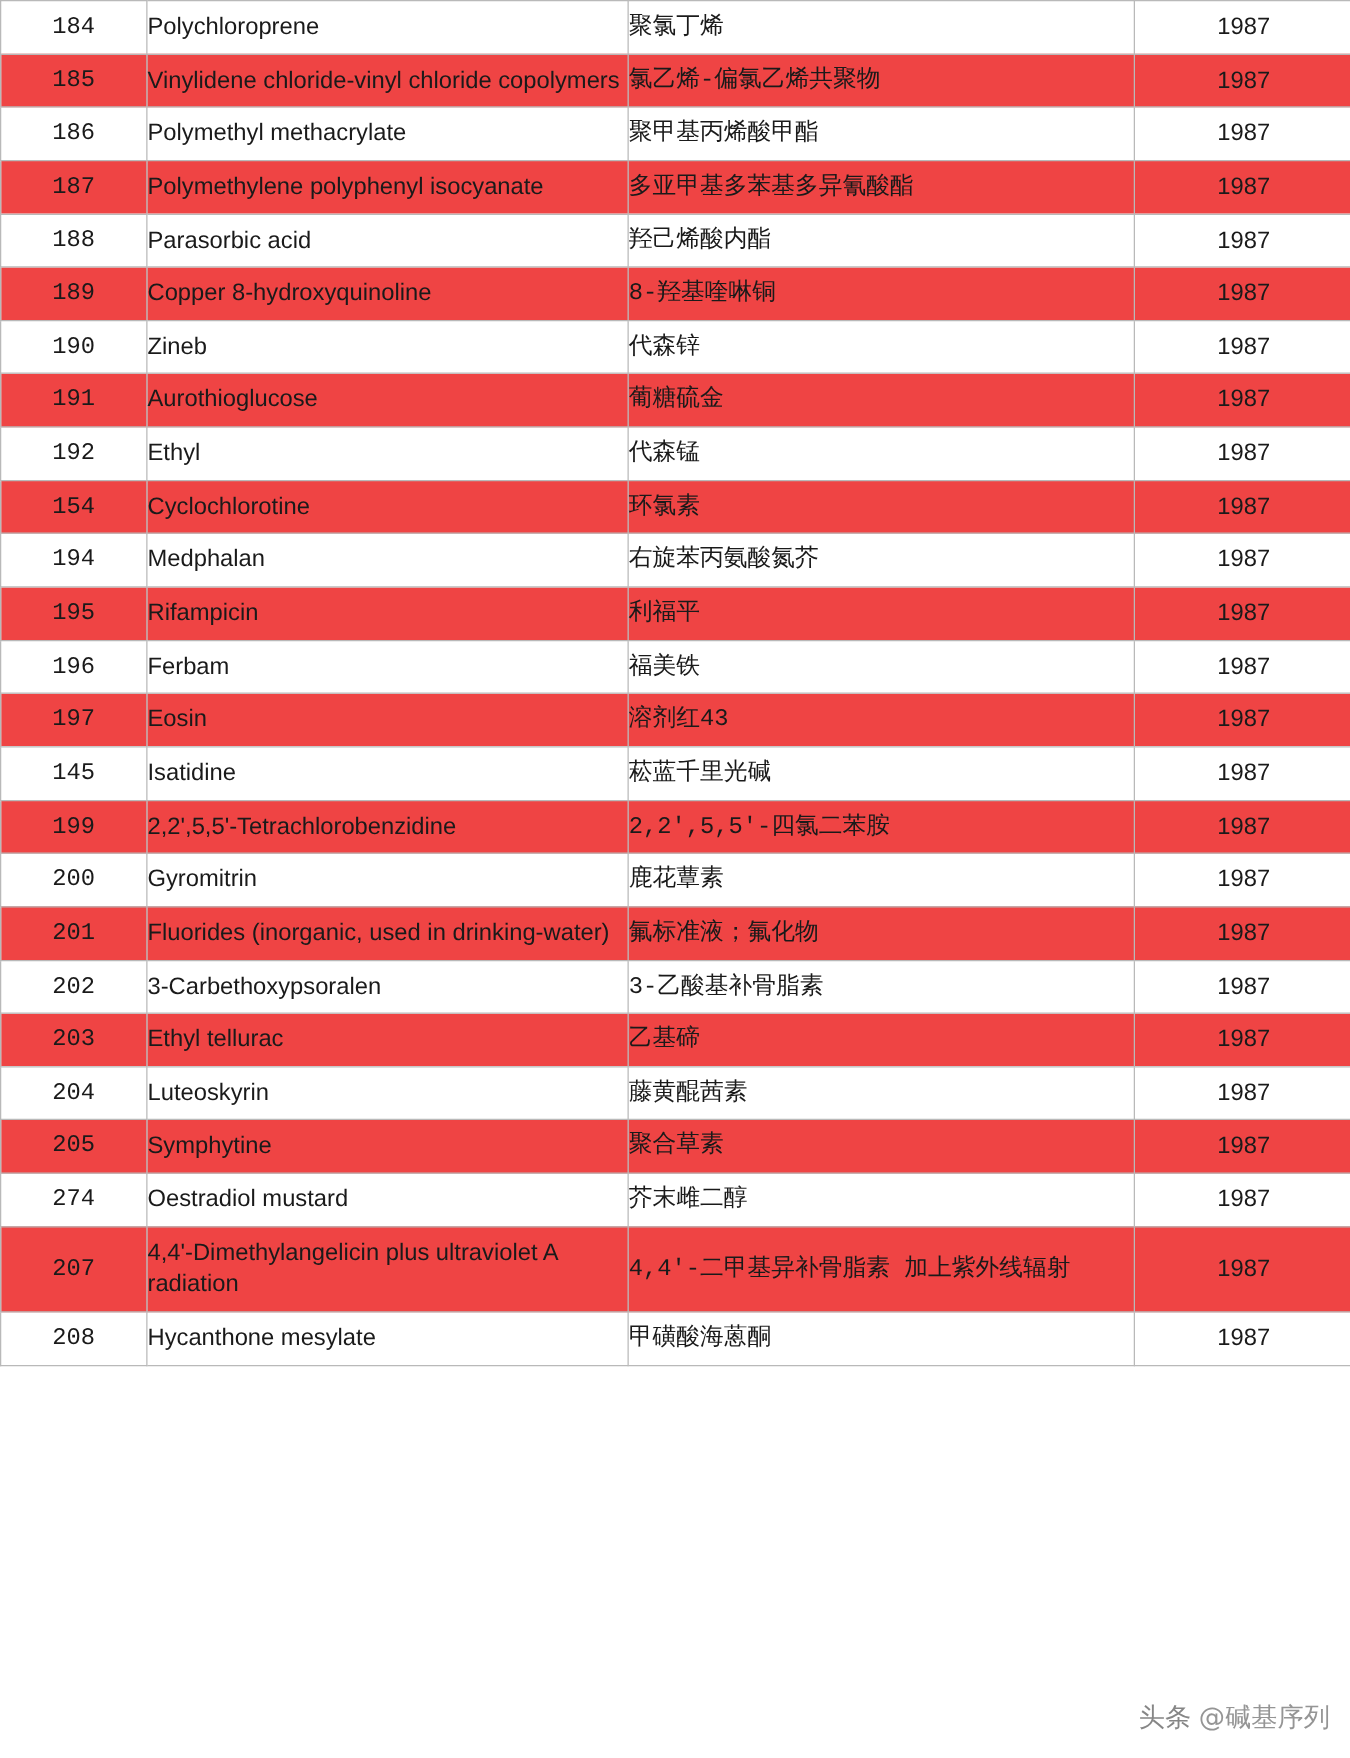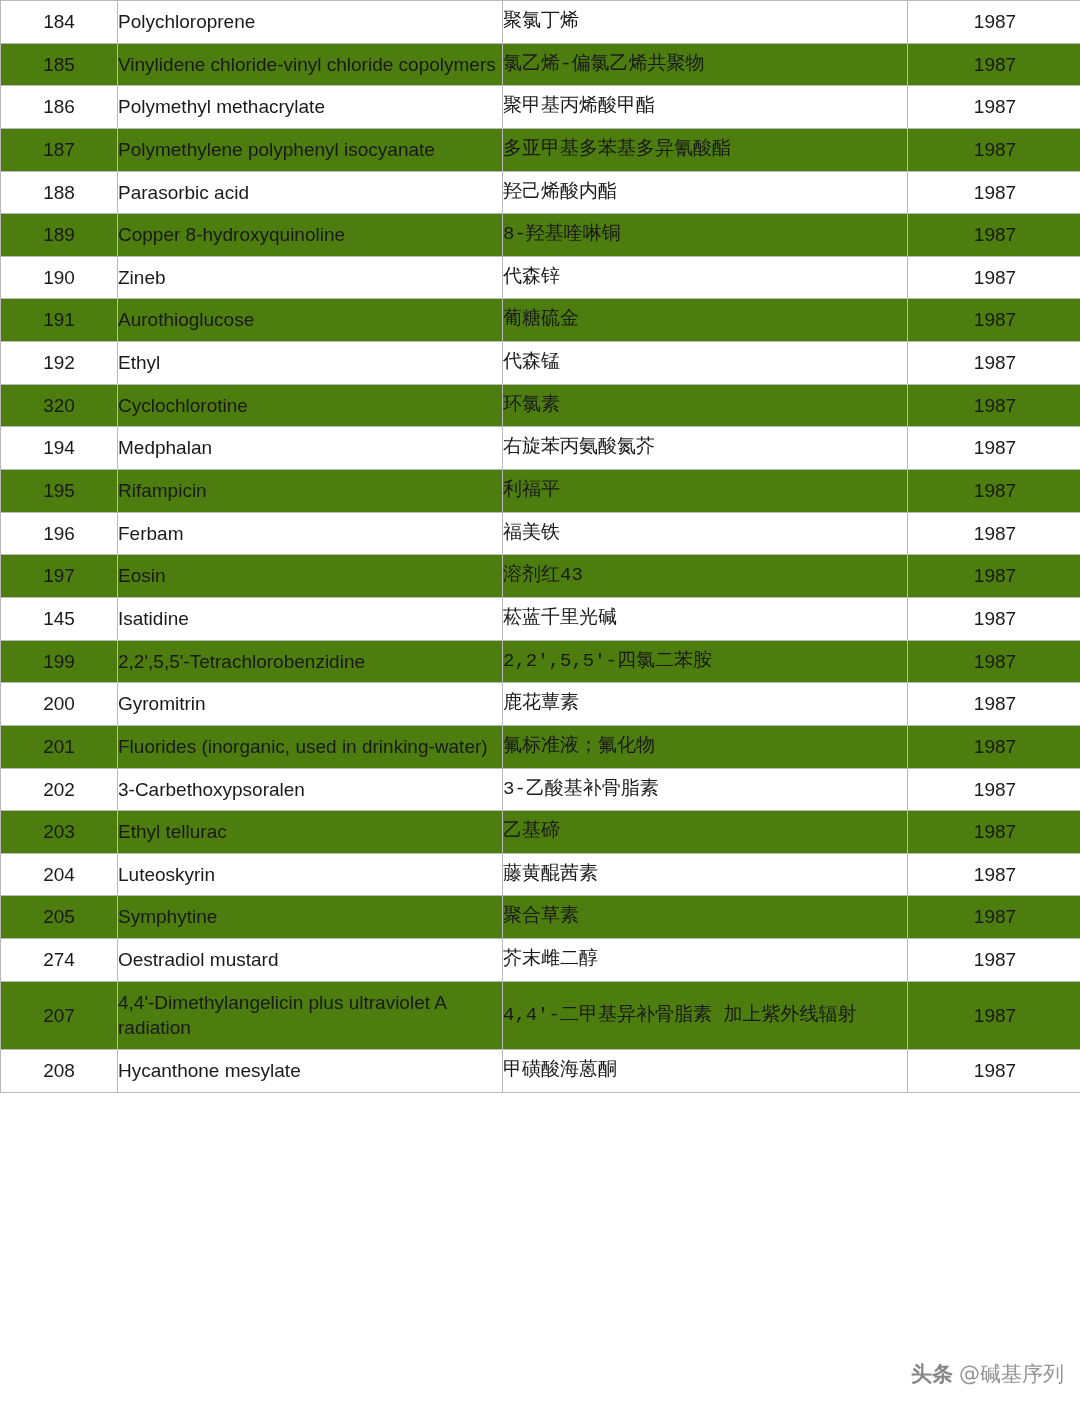--- a/index.html
+++ b/index.html
@@ -22,26 +22,27 @@
   }
   table.data-table td {
     border: 1px solid #b9b9b9;
     font-size: 19px;
     line-height: 1.35;
     vertical-align: middle;
     padding: 8px 0;
     background: #ffffff;
   }
   tr.alt td {
-    background: #4d7c0f;
+    background: #ef4444;
   }
   td.col-num {
     width: 116px;
     text-align: center;
     font-size: 19px;
+    font-family: Liberation Mono, monospace;
   }
   td.col-en {
     width: 384px;
     text-align: left;
     padding-left: 18px;
     padding-right: 10px;
     margin-top: 37px;
   }
   td.col-zh {
     width: 404px;
@@ -60,21 +61,21 @@
     bottom: 18px;
     font-size: 21px;
     color: #8a8a8a;
     font-family: "DejaVu Sans", "Liberation Sans", sans-serif;
     display: flex;
     align-items: center;
     gap: 6px;
     opacity: 0.9;
   }
   .watermark .wm-logo {
-    font-weight: bold;
+    font-weight: normal;
     color: #7a7a7a;
     margin-left: 22px;
   }
 </style>
 </head>
 <body>
 
 <table class="data-table">
   <tbody>
       <tr>
@@ -125,21 +126,21 @@
         <td class="col-zh">葡糖硫金</td>
         <td class="col-year">1987</td>
       </tr>
       <tr>
         <td class="col-num">192</td>
         <td class="col-en">Ethyl</td>
         <td class="col-zh">代森锰</td>
         <td class="col-year">1987</td>
       </tr>
       <tr class="alt">
-        <td class="col-num">320</td>
+        <td class="col-num">154</td>
         <td class="col-en">Cyclochlorotine</td>
         <td class="col-zh">环氯素</td>
         <td class="col-year">1987</td>
       </tr>
       <tr>
         <td class="col-num">194</td>
         <td class="col-en">Medphalan</td>
         <td class="col-zh">右旋苯丙氨酸氮芥</td>
         <td class="col-year">1987</td>
       </tr>

